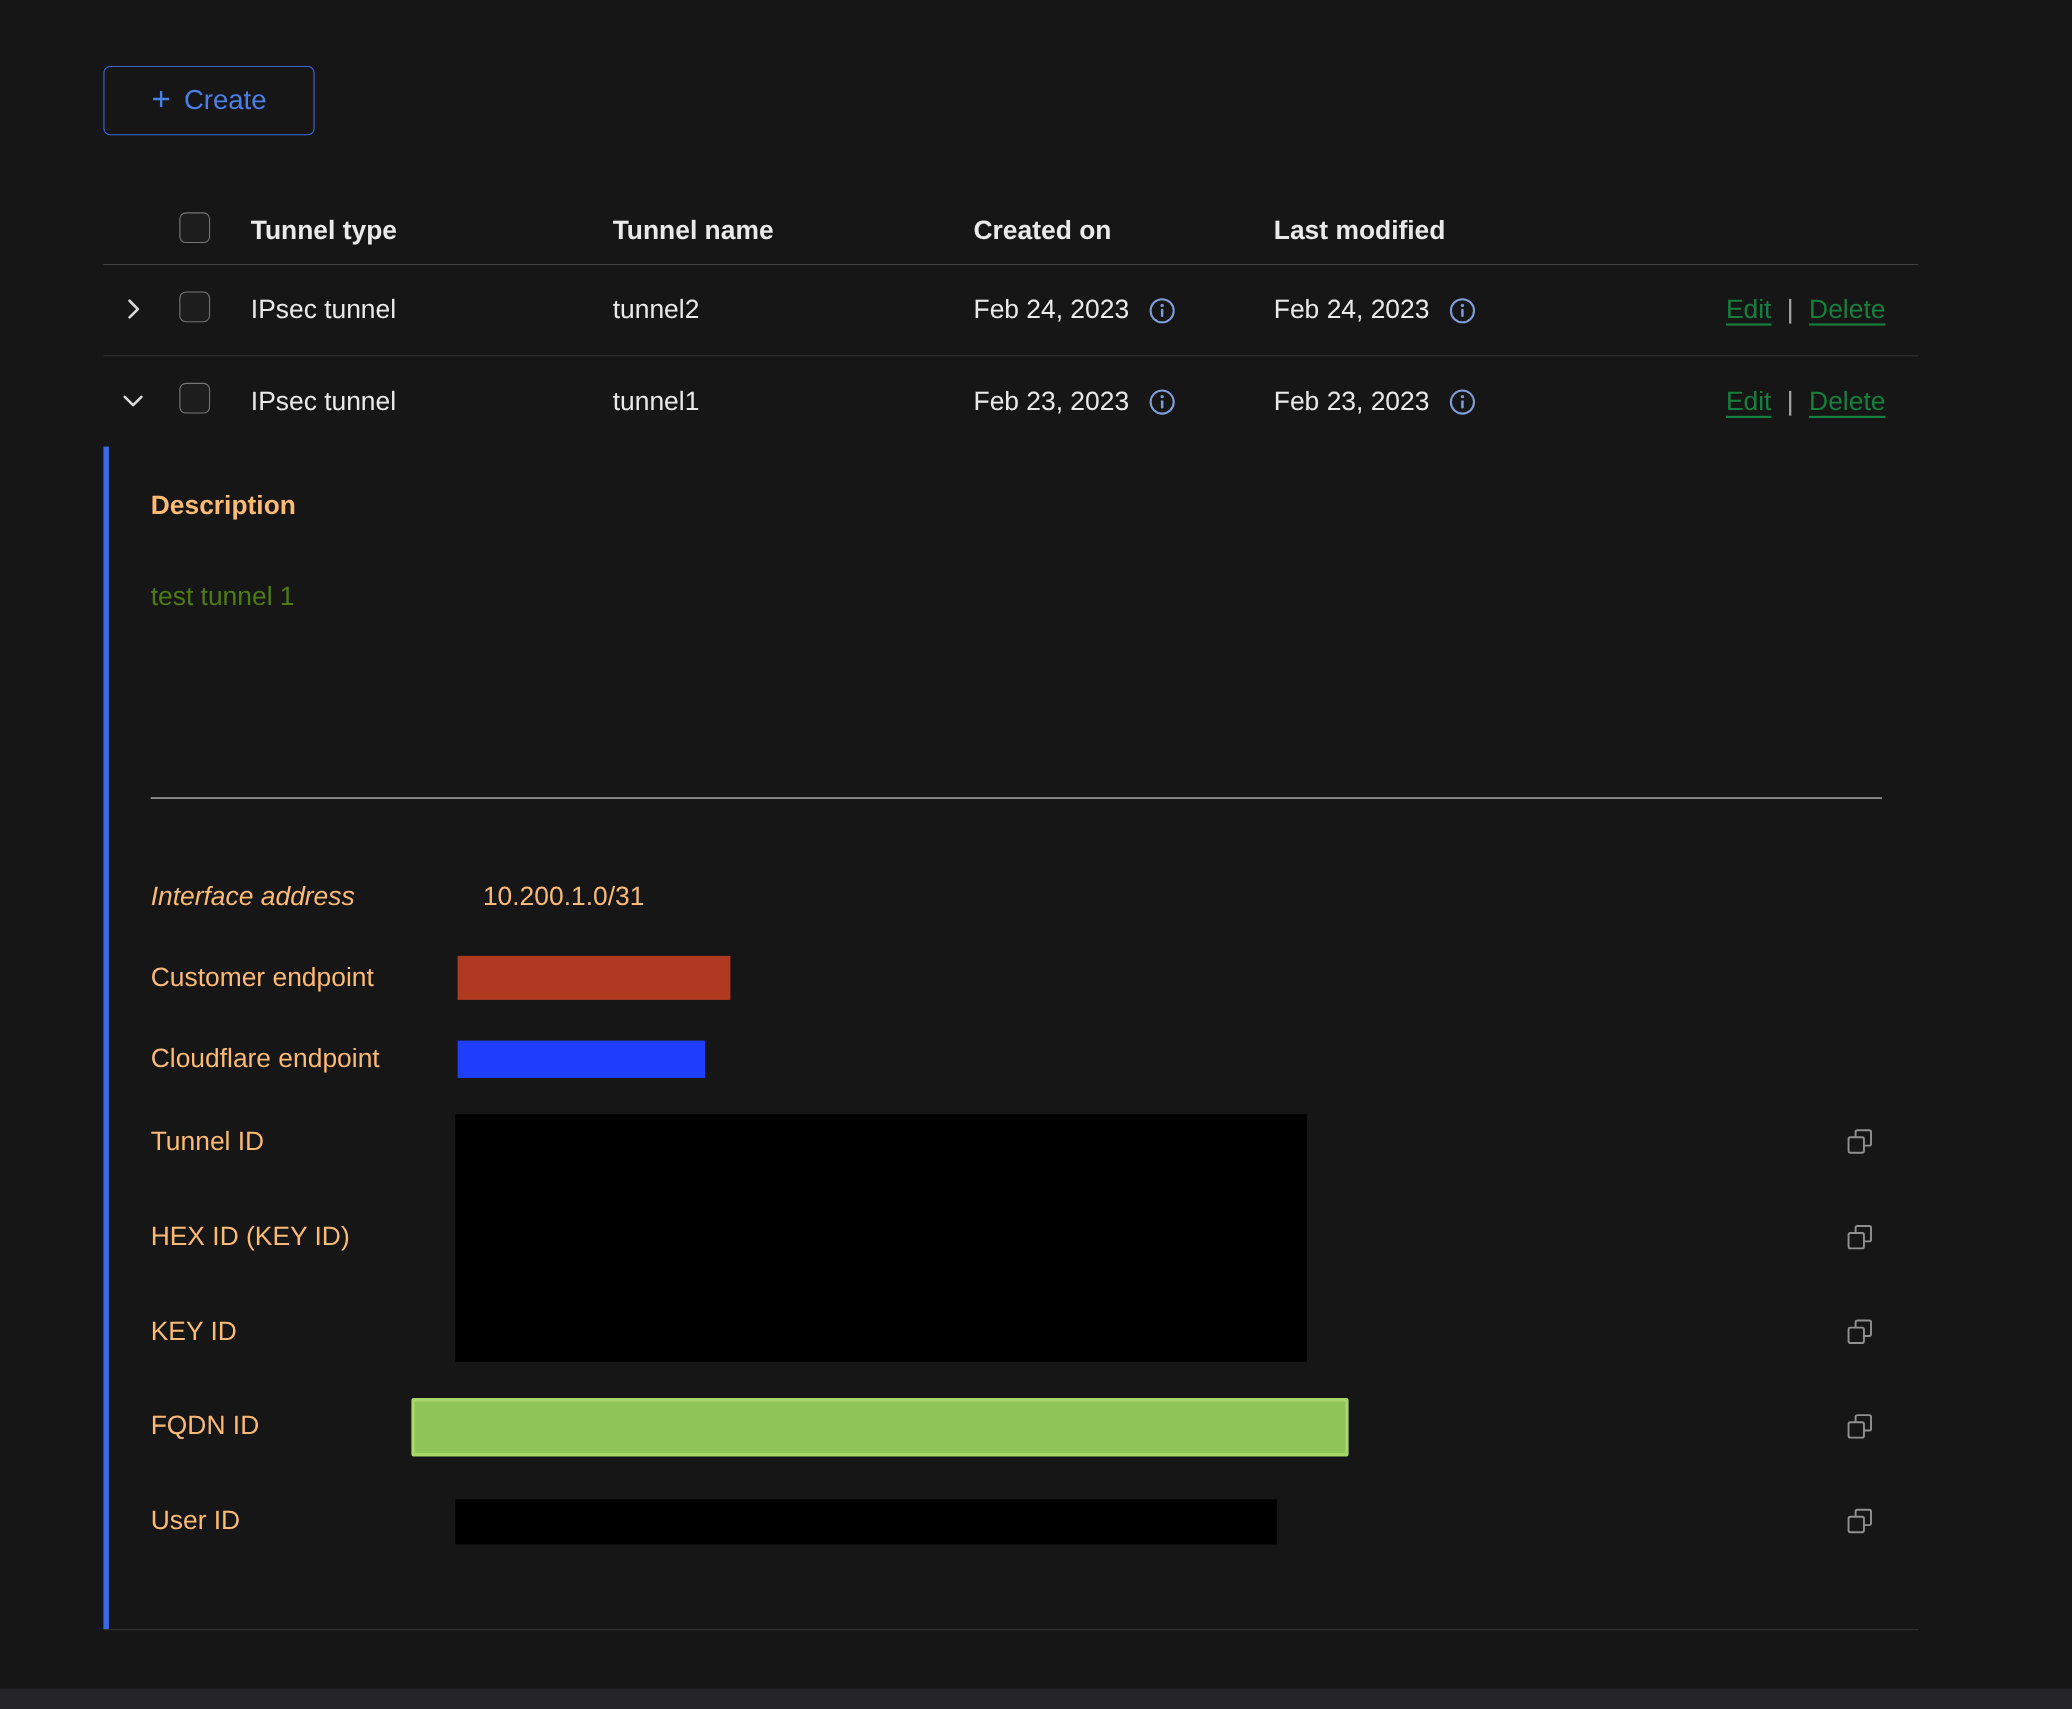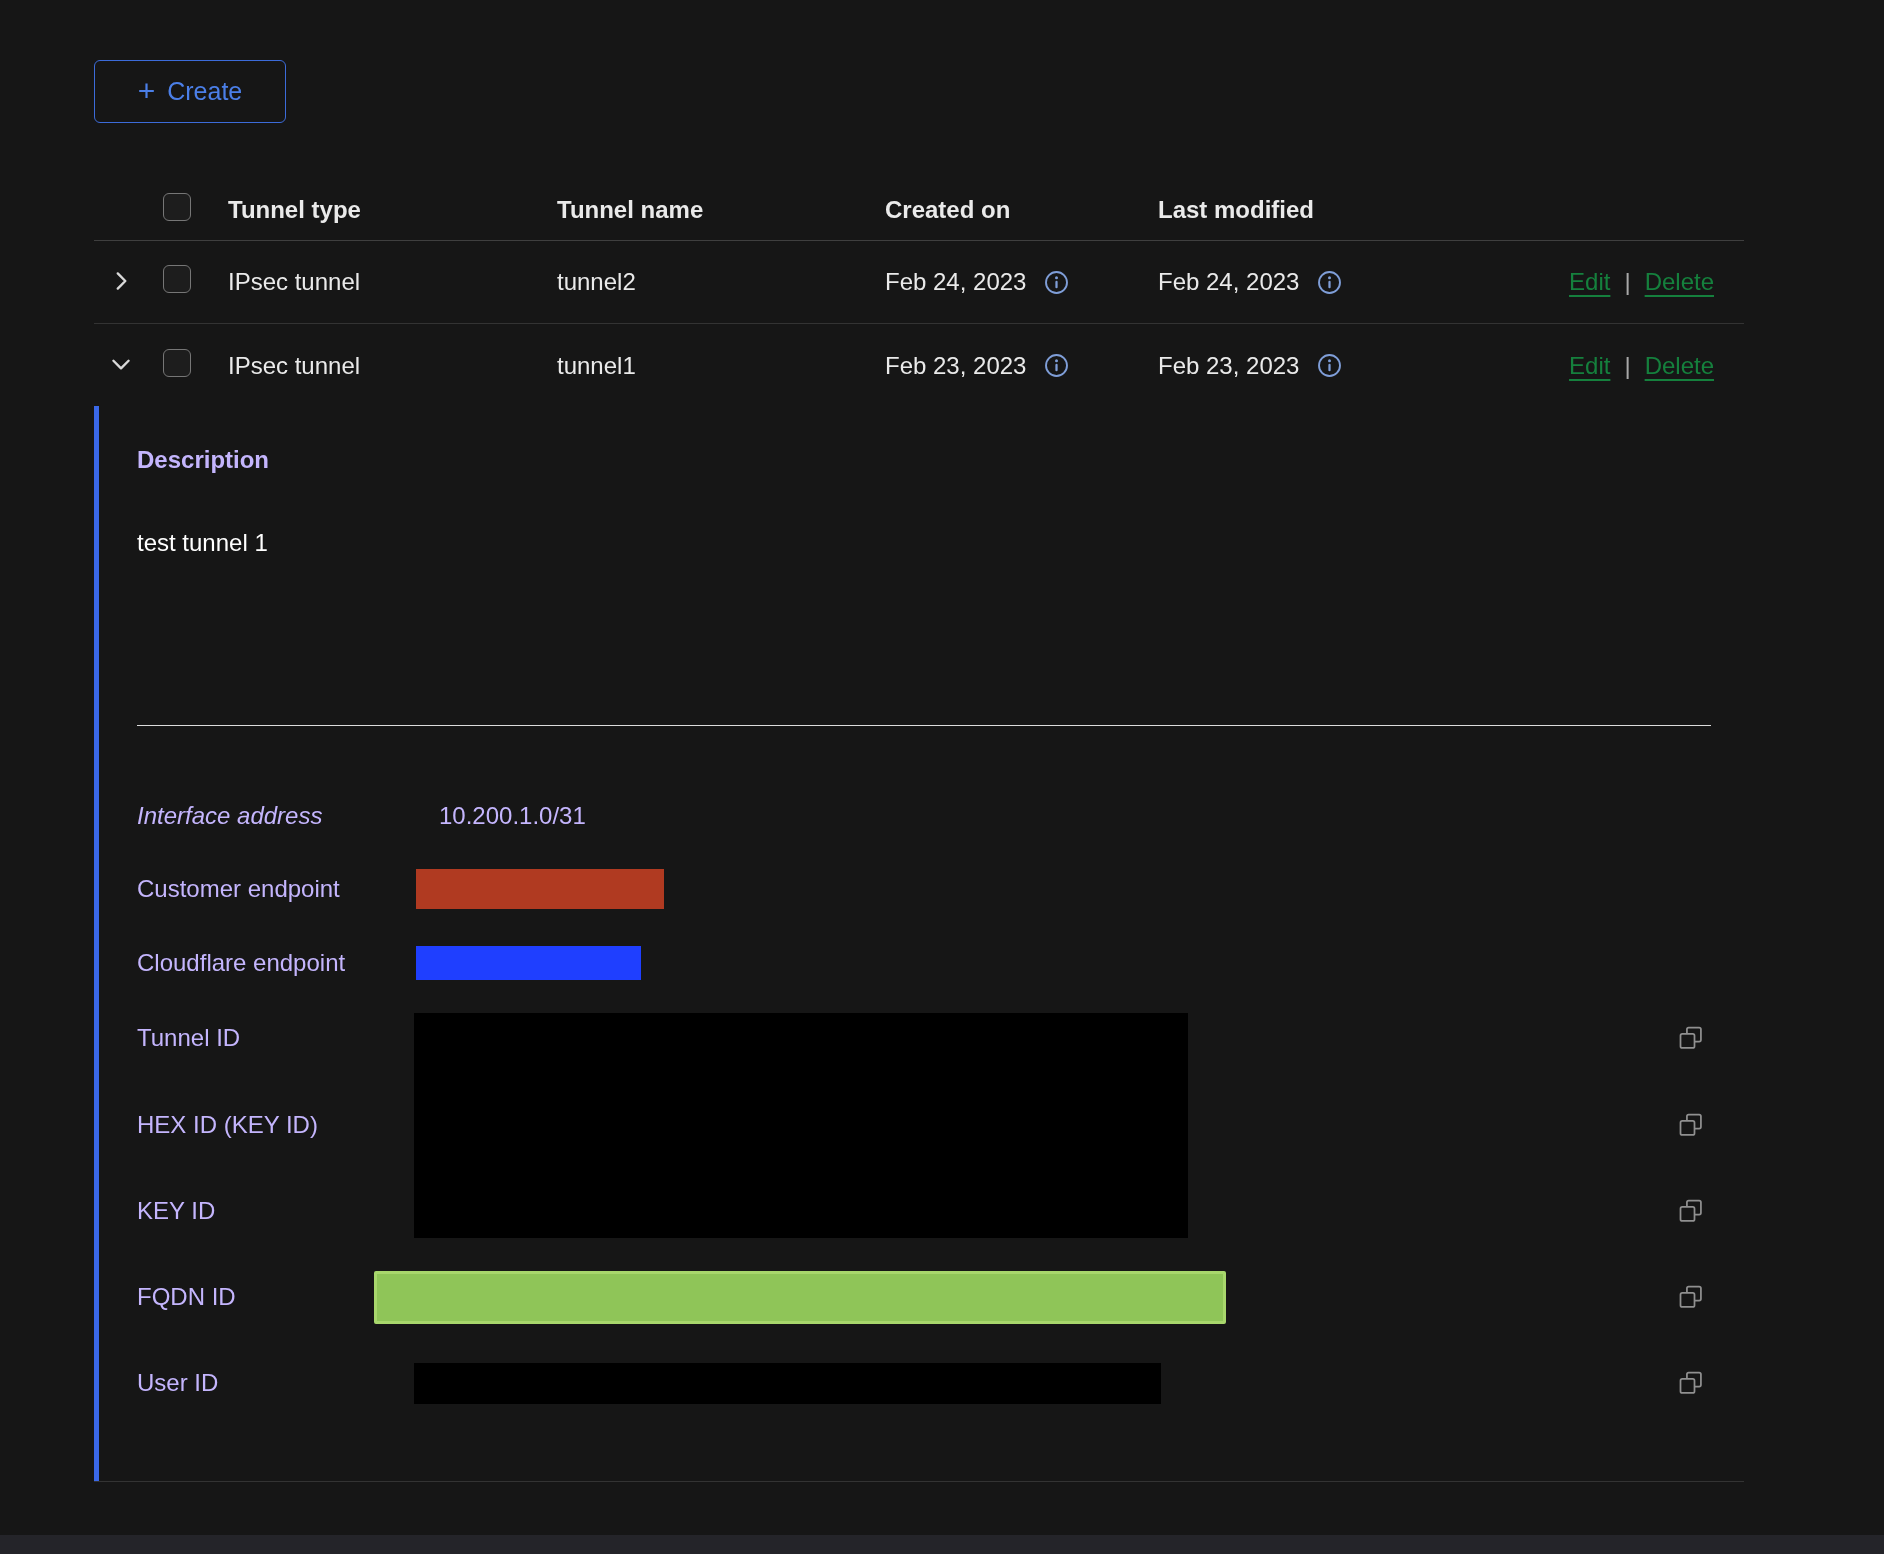--- a/index.html
+++ b/index.html
@@ -56,23 +56,23 @@
   .action-sep { color: #a8a8a8; font-size: 24px; }
   .info-icon { color: #7f9ed8; display: inline-flex; cursor: pointer; }
 
   
   .detail {
     position: absolute; left: 94px; top: 406px;
     width: 1650px; height: 1075px;
     border-left: 5px solid #3a68e8;
   }
   .detail .abs { position: absolute; }
-  .d-label { font-size: 24px; line-height: 30px; color: #c4b5fd; }
+  .d-label { font-size: 24px; line-height: 30px; color: #fdba74; }
   .desc-title { left: 38px; top: 39px; font-weight: 700; }
-  .desc-text { left: 38px; top: 122px; color: #ffffff; }
+  .desc-text { left: 38px; top: 122px; color: #4d7c0f; }
   .health-btn {
     left: 38px; top: 194px; width: 316px; height: 60px;
     background: transparent; border: 1px solid #3c6bd9; border-radius: 6px;
     color: #4b7fe8; font-size: 24px; font-family: inherit; cursor: pointer;
   }
   .detail-divider { left: 38px; top: 319px; width: 1574px; height: 1px; background: #dcdcdc; }
 
   .redaction { position: absolute; }
   .red-red    { background: #b03a21; }
   .red-blue   { background: #1f3fff; }

